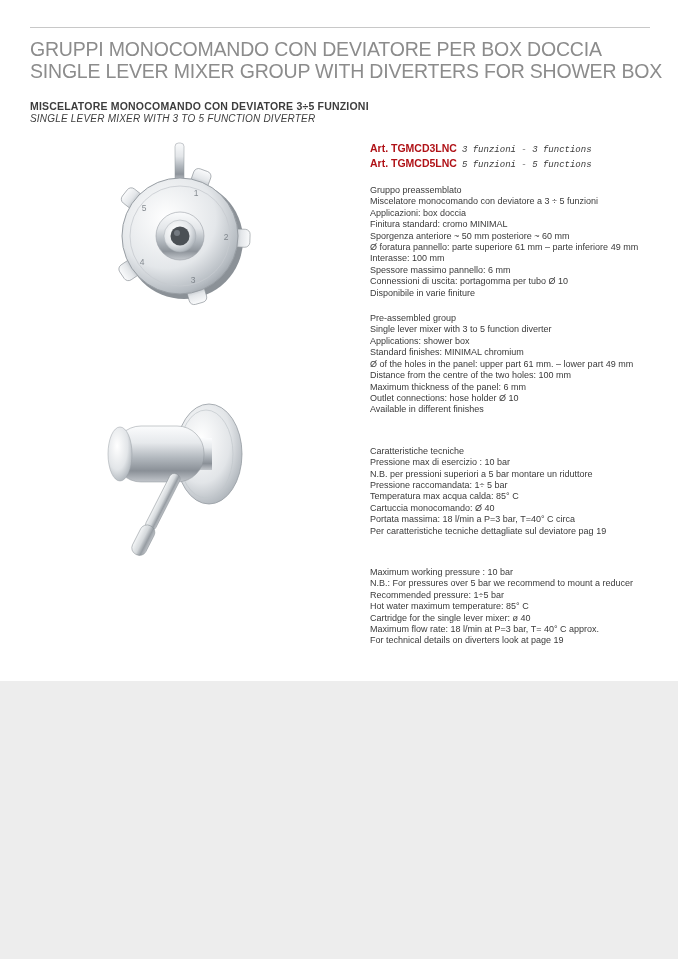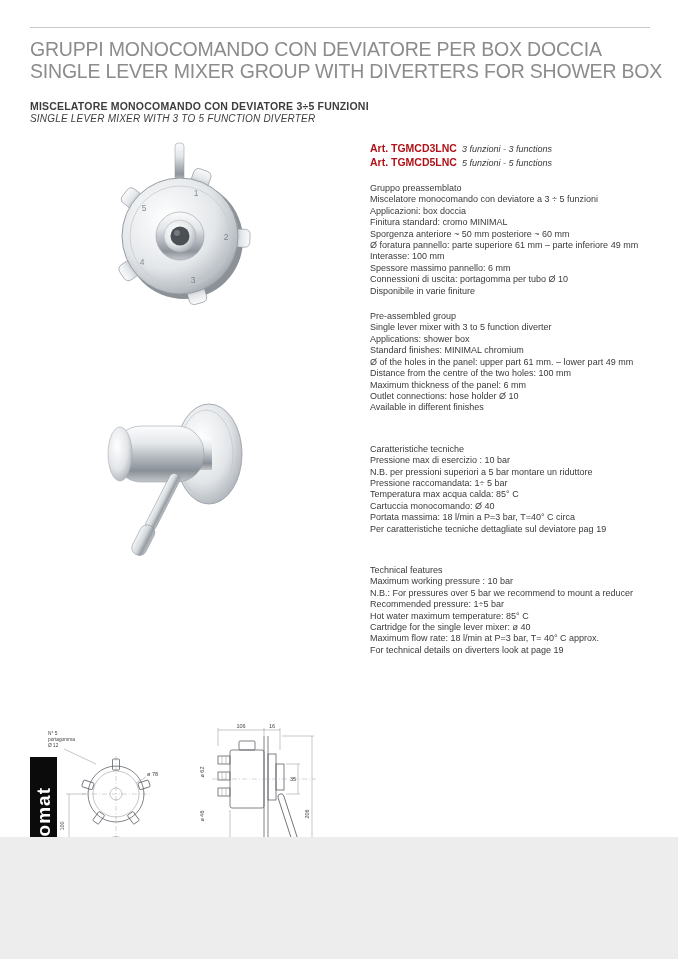--- a/index.html
+++ b/index.html
@@ -1,29 +1,29 @@
 <!DOCTYPE html>
 <html><head>
 <meta charset="utf-8">
 <style>
   html,body{margin:0;padding:0;}
   body{background:#ededed;font-family:"Liberation Sans",sans-serif;}
-  .page{position:relative;width:678px;height:837px;margin:0 auto;background:#ffffff;overflow:hidden;color:#333;}
+  .page{position:relative;width:678px;height:681px;margin:0 auto;background:#ffffff;overflow:hidden;color:#333;}
   .top-rule{position:absolute;left:30px;right:28px;top:27px;border-top:1px solid #c8c8c8;}
   .header{position:absolute;left:30px;top:38px;width:640px;}
   .title{font-size:19.5px;line-height:22px;color:#8c8c8c;font-weight:400;letter-spacing:-0.2px;}
   .subtitle-b{margin-top:18px;font-size:10.5px;font-weight:700;color:#3d3d3d;letter-spacing:0.2px;}
   .subtitle-i{font-size:10px;font-style:italic;color:#3d3d3d;margin-top:1px;letter-spacing:0.2px;}
   .photo{position:absolute;}
   .photo-front{left:98px;top:140px;}
   .photo-side{left:76px;top:382px;}
   .specs{position:absolute;left:370px;top:142px;width:302px;font-size:9px;line-height:11.4px;color:#3a3a3a;}
   .art{line-height:13px;white-space:nowrap;}
   .art-code{color:#b01217;font-weight:700;font-size:10.5px;}
-  .art-desc{font-size:9px;font-style:italic;color:#3a3a3a;margin-left:5px;}
+  .art-desc{font-size:9px;font-style:italic;color:#3a3a3a;margin-left:5px;font-family:Liberation Mono, monospace;}
   .blk{margin-top:13px;}
   .blk.en{margin-top:14px;}
   .blk.tech{margin-top:30px;}
   .ln{white-space:nowrap;}
   .brand{position:absolute;left:30px;top:757px;width:27px;height:172px;background:#0b0b0b;display:flex;align-items:center;justify-content:center;}
   .brand span{writing-mode:vertical-rl;transform:rotate(180deg);color:#ffffff;font-weight:700;font-size:19px;letter-spacing:1px;}
   .drawing{position:absolute;}
   .drawing-front{left:44px;top:726px;}
   .drawing-side{left:196px;top:720px;}
   svg text{font-family:"Liberation Sans",sans-serif;}
@@ -171,21 +171,20 @@
       <div class="ln">Pressione max di esercizio : 10 bar</div>
       <div class="ln">N.B.  per pressioni superiori a 5 bar montare un riduttore</div>
       <div class="ln">Pressione raccomandata: 1÷ 5 bar</div>
       <div class="ln">Temperatura max acqua calda: 85° C</div>
       <div class="ln">Cartuccia monocomando: Ø 40</div>
       <div class="ln">Portata massima:  18 l/min a P=3 bar, T=40° C circa</div>
       <div class="ln">Per caratteristiche tecniche dettagliate  sul  deviatore  pag 19</div>
     </div>
 
     <div class="blk en tech">
-      <div class="ln">Technical features</div>
       <div class="ln">Maximum working pressure : 10 bar</div>
       <div class="ln">N.B.: For pressures over 5 bar we recommend to mount a reducer</div>
       <div class="ln">Recommended pressure: 1÷5 bar</div>
       <div class="ln">Hot water maximum temperature: 85° C</div>
       <div class="ln">Cartridge for the single lever mixer: ø 40</div>
       <div class="ln">Maximum flow rate: 18 l/min at P=3 bar, T= 40° C approx.</div>
       <div class="ln">For technical details on diverters look at page 19</div>
     </div>
   </div>
 

